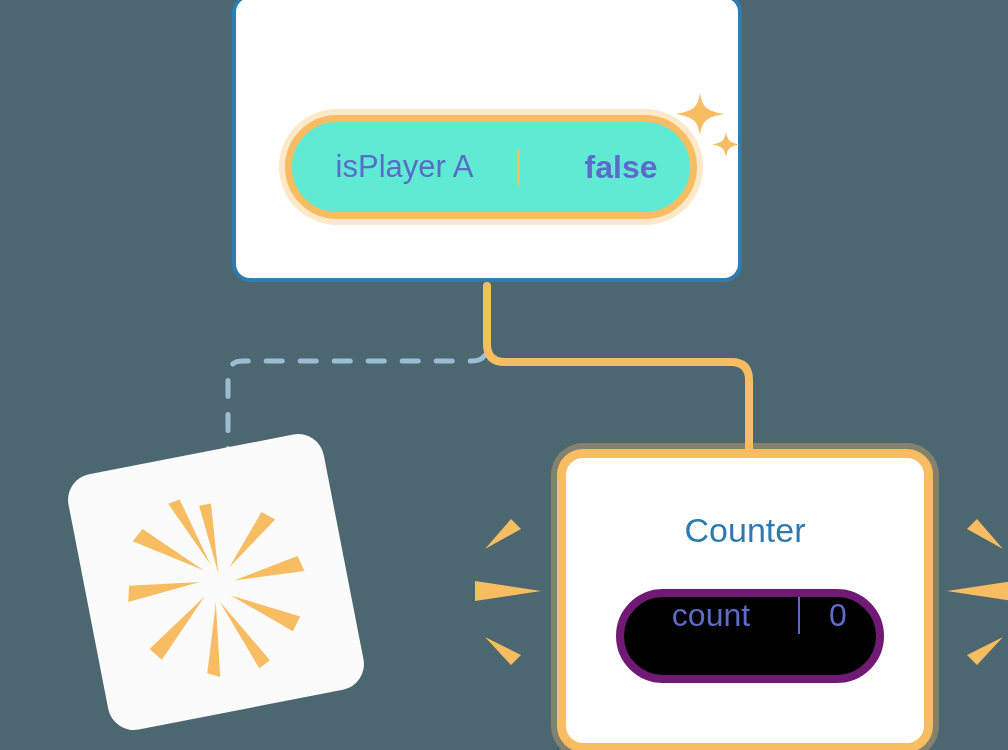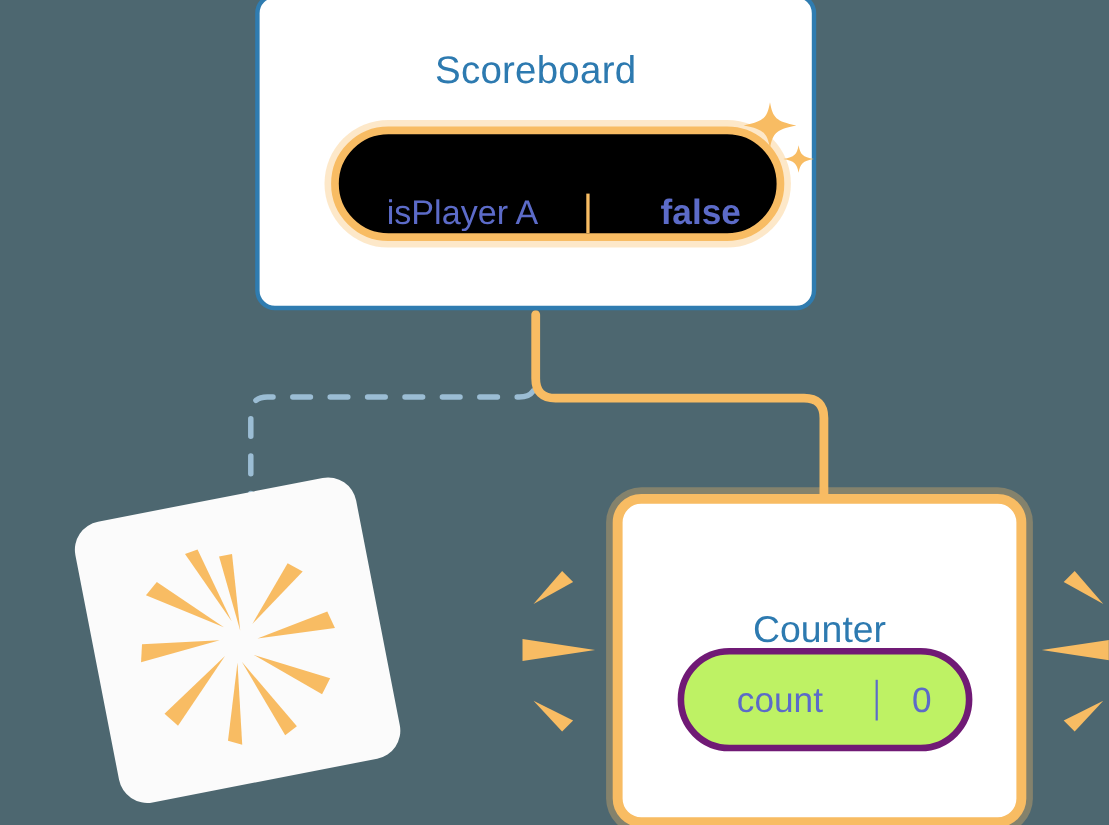--- a/index.html
+++ b/index.html
@@ -50,31 +50,31 @@
     width: 100%;
     text-align: center;
     font-size: 35px;
     color: #2d7ab0;
     letter-spacing: 0.2px;
     white-space: nowrap;
   }
   
   #is-player-a-pill {
     position: absolute;
-    left: 65px;
+    left: 49px;
     top: 117px;
     width: 412px;
     height: 104px;
     box-sizing: border-box;
     border: 7px solid #f8bc63;
     border-radius: 52px;
-    background: #000000;
+    background: #5eead4;
     box-shadow: 0 0 0 6px rgba(248,188,99,0.35);
     display: flex;
-    align-items: flex-end;
+    align-items: center;
     overflow: hidden;
     z-index: 2;
   }
   #is-player-a-key {
     flex: 0 0 228px;
     display: flex;
     align-items: center;
     justify-content: center;
     font-size: 31px;
     color: #5c6bc8;
@@ -119,34 +119,33 @@
   }
   #counter-title {
     position: absolute;
     left: 0;
     top: 53px;
     width: 100%;
     text-align: center;
     font-size: 34px;
     color: #2d7ab0;
     white-space: nowrap;
-    margin-top: 43px;
   }
   #count-pill {
     position: absolute;
     left: 50px;
     top: 131px;
     width: 268px;
     height: 94px;
     box-sizing: border-box;
-    border: 6px solid #701a75;
+    border: 8px solid #701a75;
     border-radius: 47px;
-    background: #bef264;
-    display: flex;
-    align-items: center;
+    background: #000000;
+    display: flex;
+    align-items: flex-start;
     overflow: hidden;
   }
   #count-key {
     flex: 0 0 176px;
     display: flex;
     align-items: center;
     justify-content: center;
     font-size: 32px;
     color: #5c6bc8;
     border-right: 2px solid #5c6bc8;
@@ -232,21 +231,20 @@
 
   <svg class="side-rays" id="counter-rays-right" viewBox="0 0 70 175" width="70" height="175">
     <g fill="#f8bc63">
       <polygon points="32,14 22,24 58,44"></polygon>
       <polygon points="68,76 2,86 68,96"></polygon>
       <polygon points="22,150 32,160 58,132"></polygon>
     </g>
   </svg>
 
   <div id="scoreboard-card">
-    <div id="scoreboard-title">Scoreboard</div>
 
     <div id="is-player-a-pill">
       <div id="is-player-a-key">isPlayer A</div>
       <div id="is-player-a-value">false</div>
     </div>
   </div>
 
   <svg id="sparkles" viewBox="0 0 74 76" width="74" height="76">
     <g fill="#f8bc63">
 

